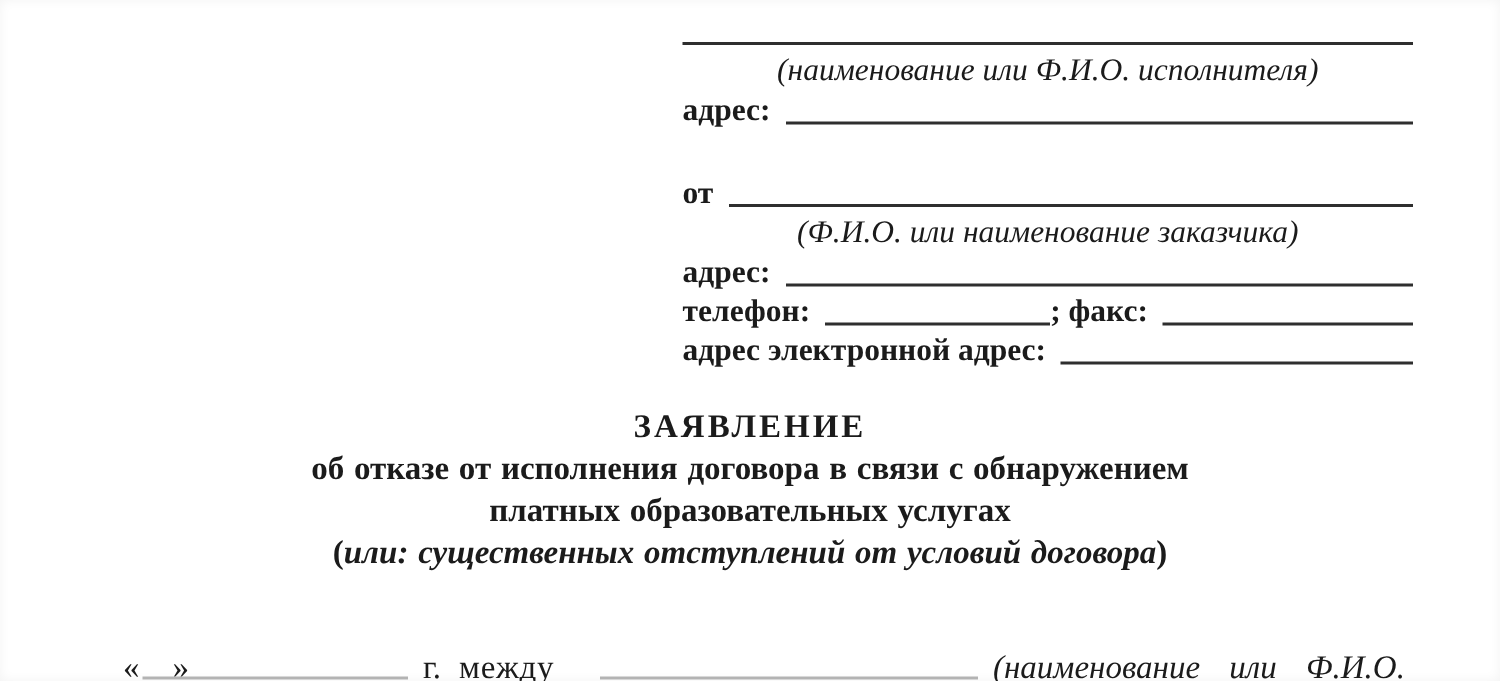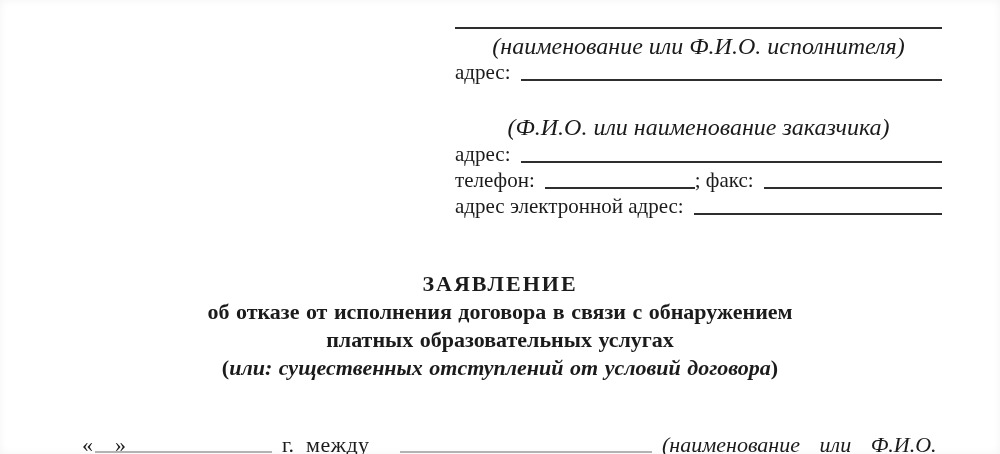--- a/index.html
+++ b/index.html
@@ -19,40 +19,41 @@
   
   .header-block {
     position: absolute;
     left: 455px;
     top: 7px;
     width: 487px;
     font-size: 21px;
   }
   .row {
     display: flex;
-    align-items: flex-start;
+    align-items: center;
     height: 26px;
     line-height: 26px;
     white-space: nowrap;
+    font-weight: bold;
   }
   .row.h27 { height: 27px; }
   .spacer { height: 28px; }
   .blank {
     flex: 1 1 auto;
     border-bottom: 2px solid #2e2e2e;
     height: 20px;
     margin-bottom: 2px;
     min-width: 0;
   }
   .blank.ml { margin-left: 10px; }
   .blank.fixed150 { flex: 0 0 150px; }
   .caption {
     text-align: center;
     font-style: italic;
-    font-size: 24px;
+    font-size: 21px;
     height: 26px;
     line-height: 26px;
     white-space: nowrap;
   }
   .caption.h27 { height: 27px; line-height: 27px; }
 
   
   .title-block {
     position: absolute;
     left: 0;
@@ -108,20 +109,24 @@
 
     <div class="caption">(наименование или Ф.И.О. исполнителя)</div>
 
     <div class="row h27">
       <span>адрес:</span>
       <span class="blank ml"></span>
     </div>
 
     <div class="spacer"></div>
 
+    <div class="row h27">
+      <span>от</span>
+      <span class="blank ml"></span>
+    </div>
 
     <div class="caption h27">(Ф.И.О. или наименование заказчика)</div>
 
     <div class="row">
       <span>адрес:</span>
       <span class="blank ml"></span>
     </div>
 
     <div class="row">
       <span>телефон:</span>

